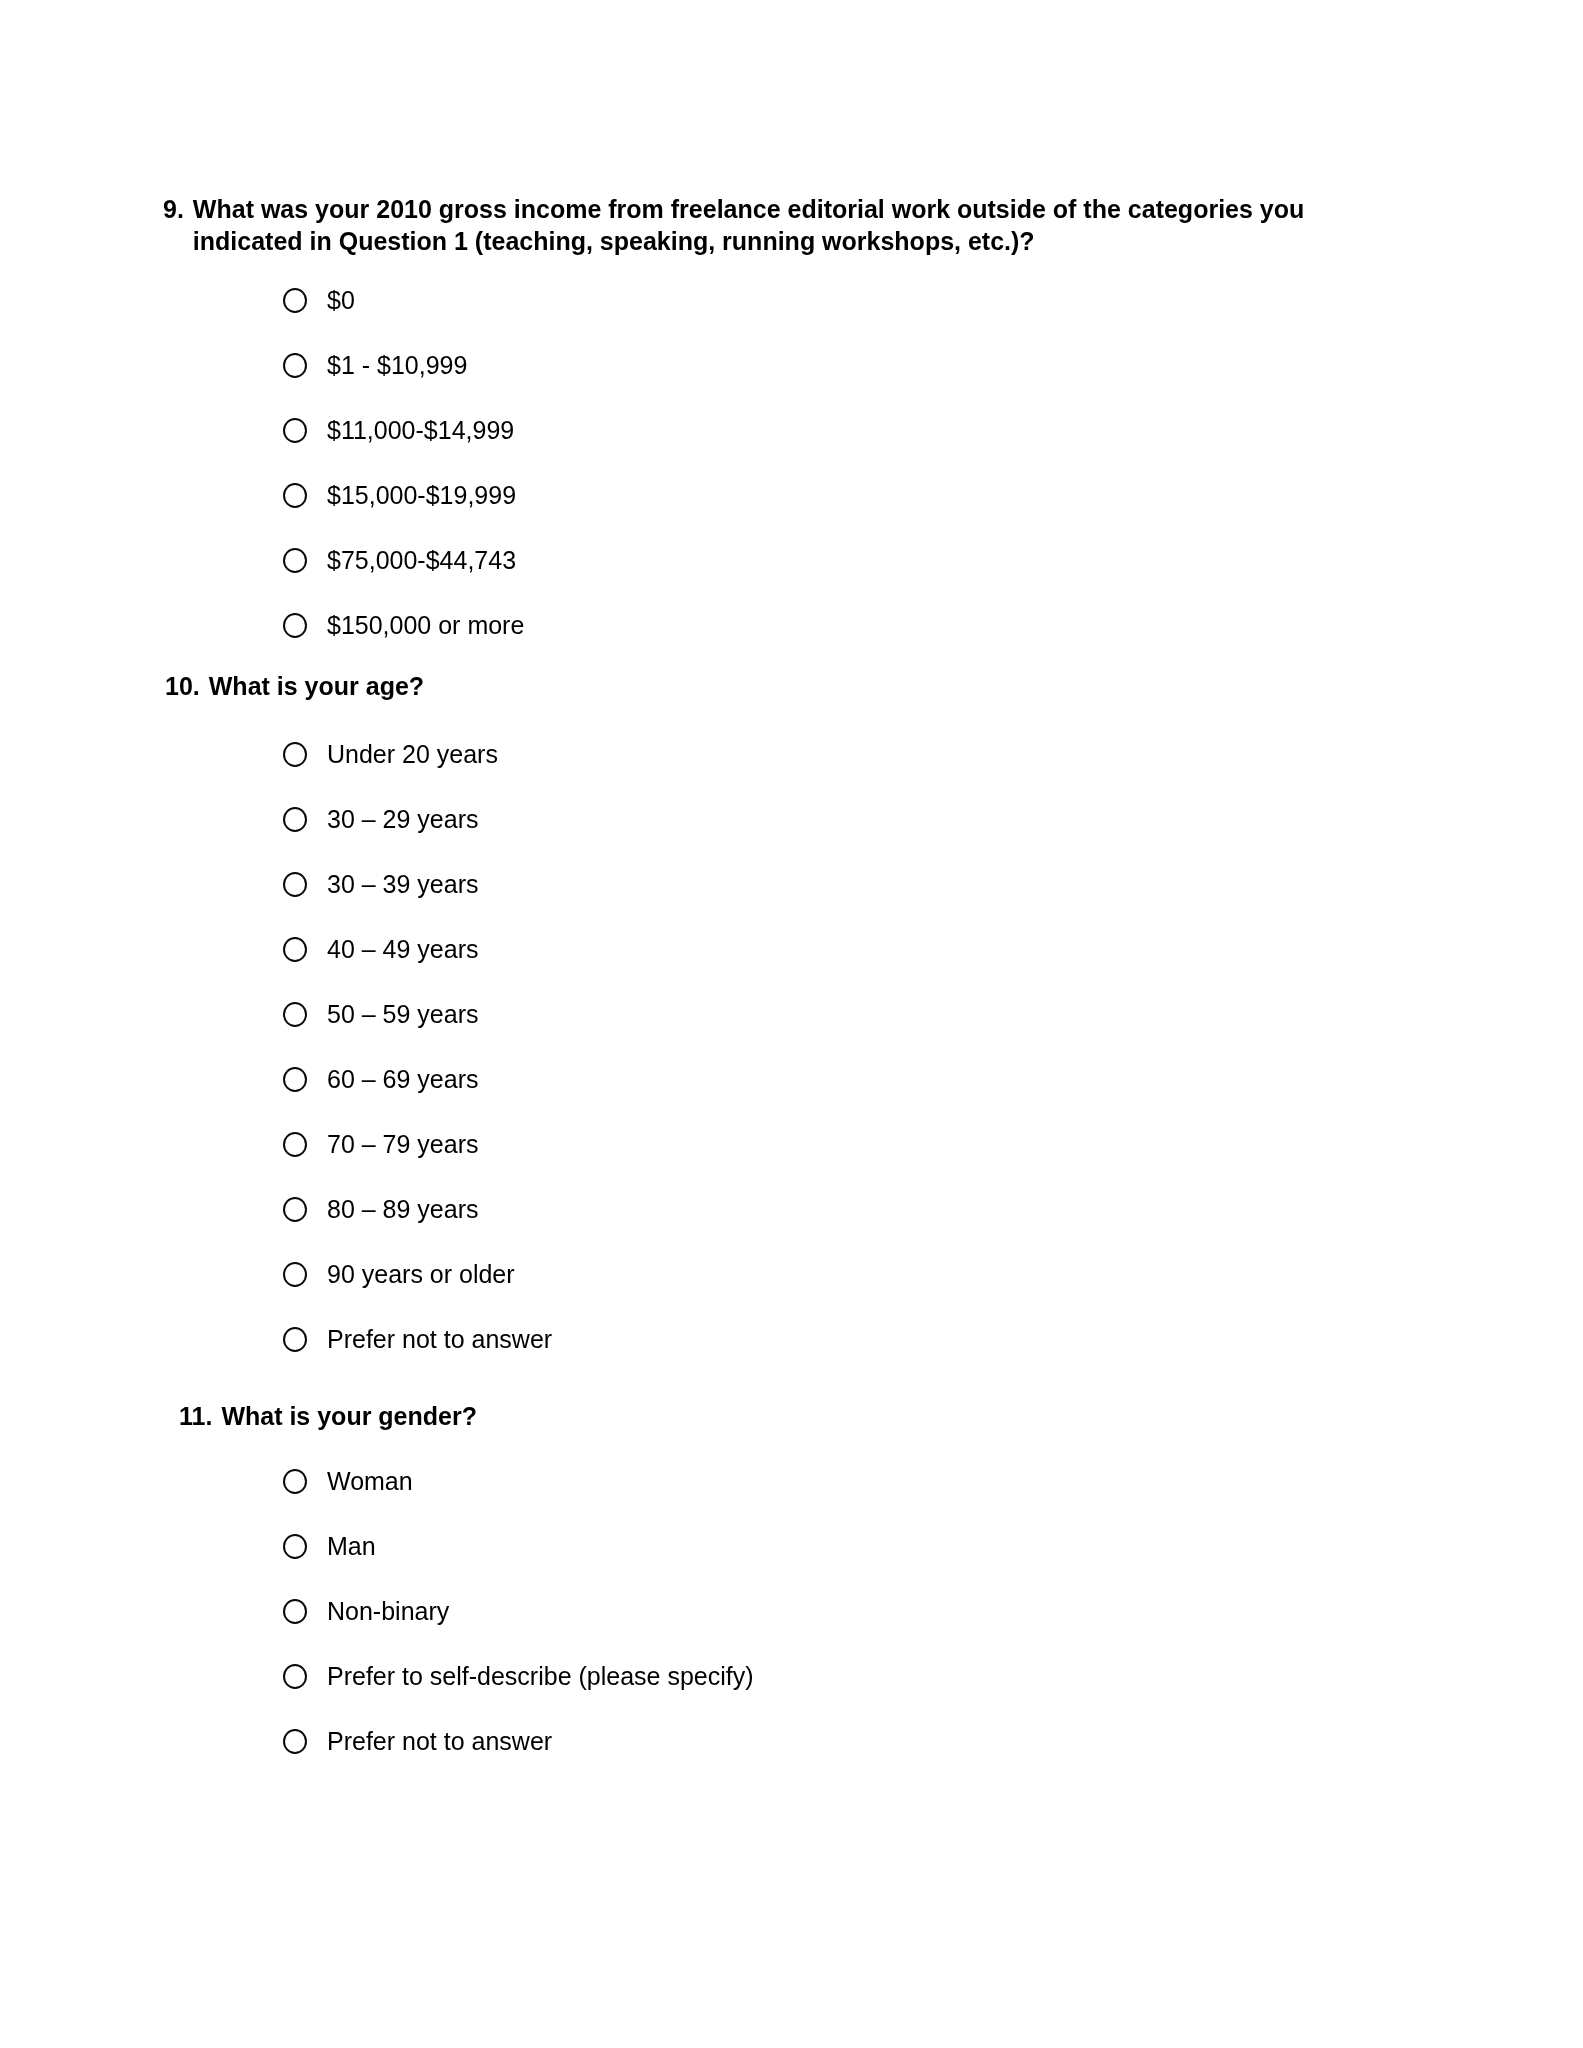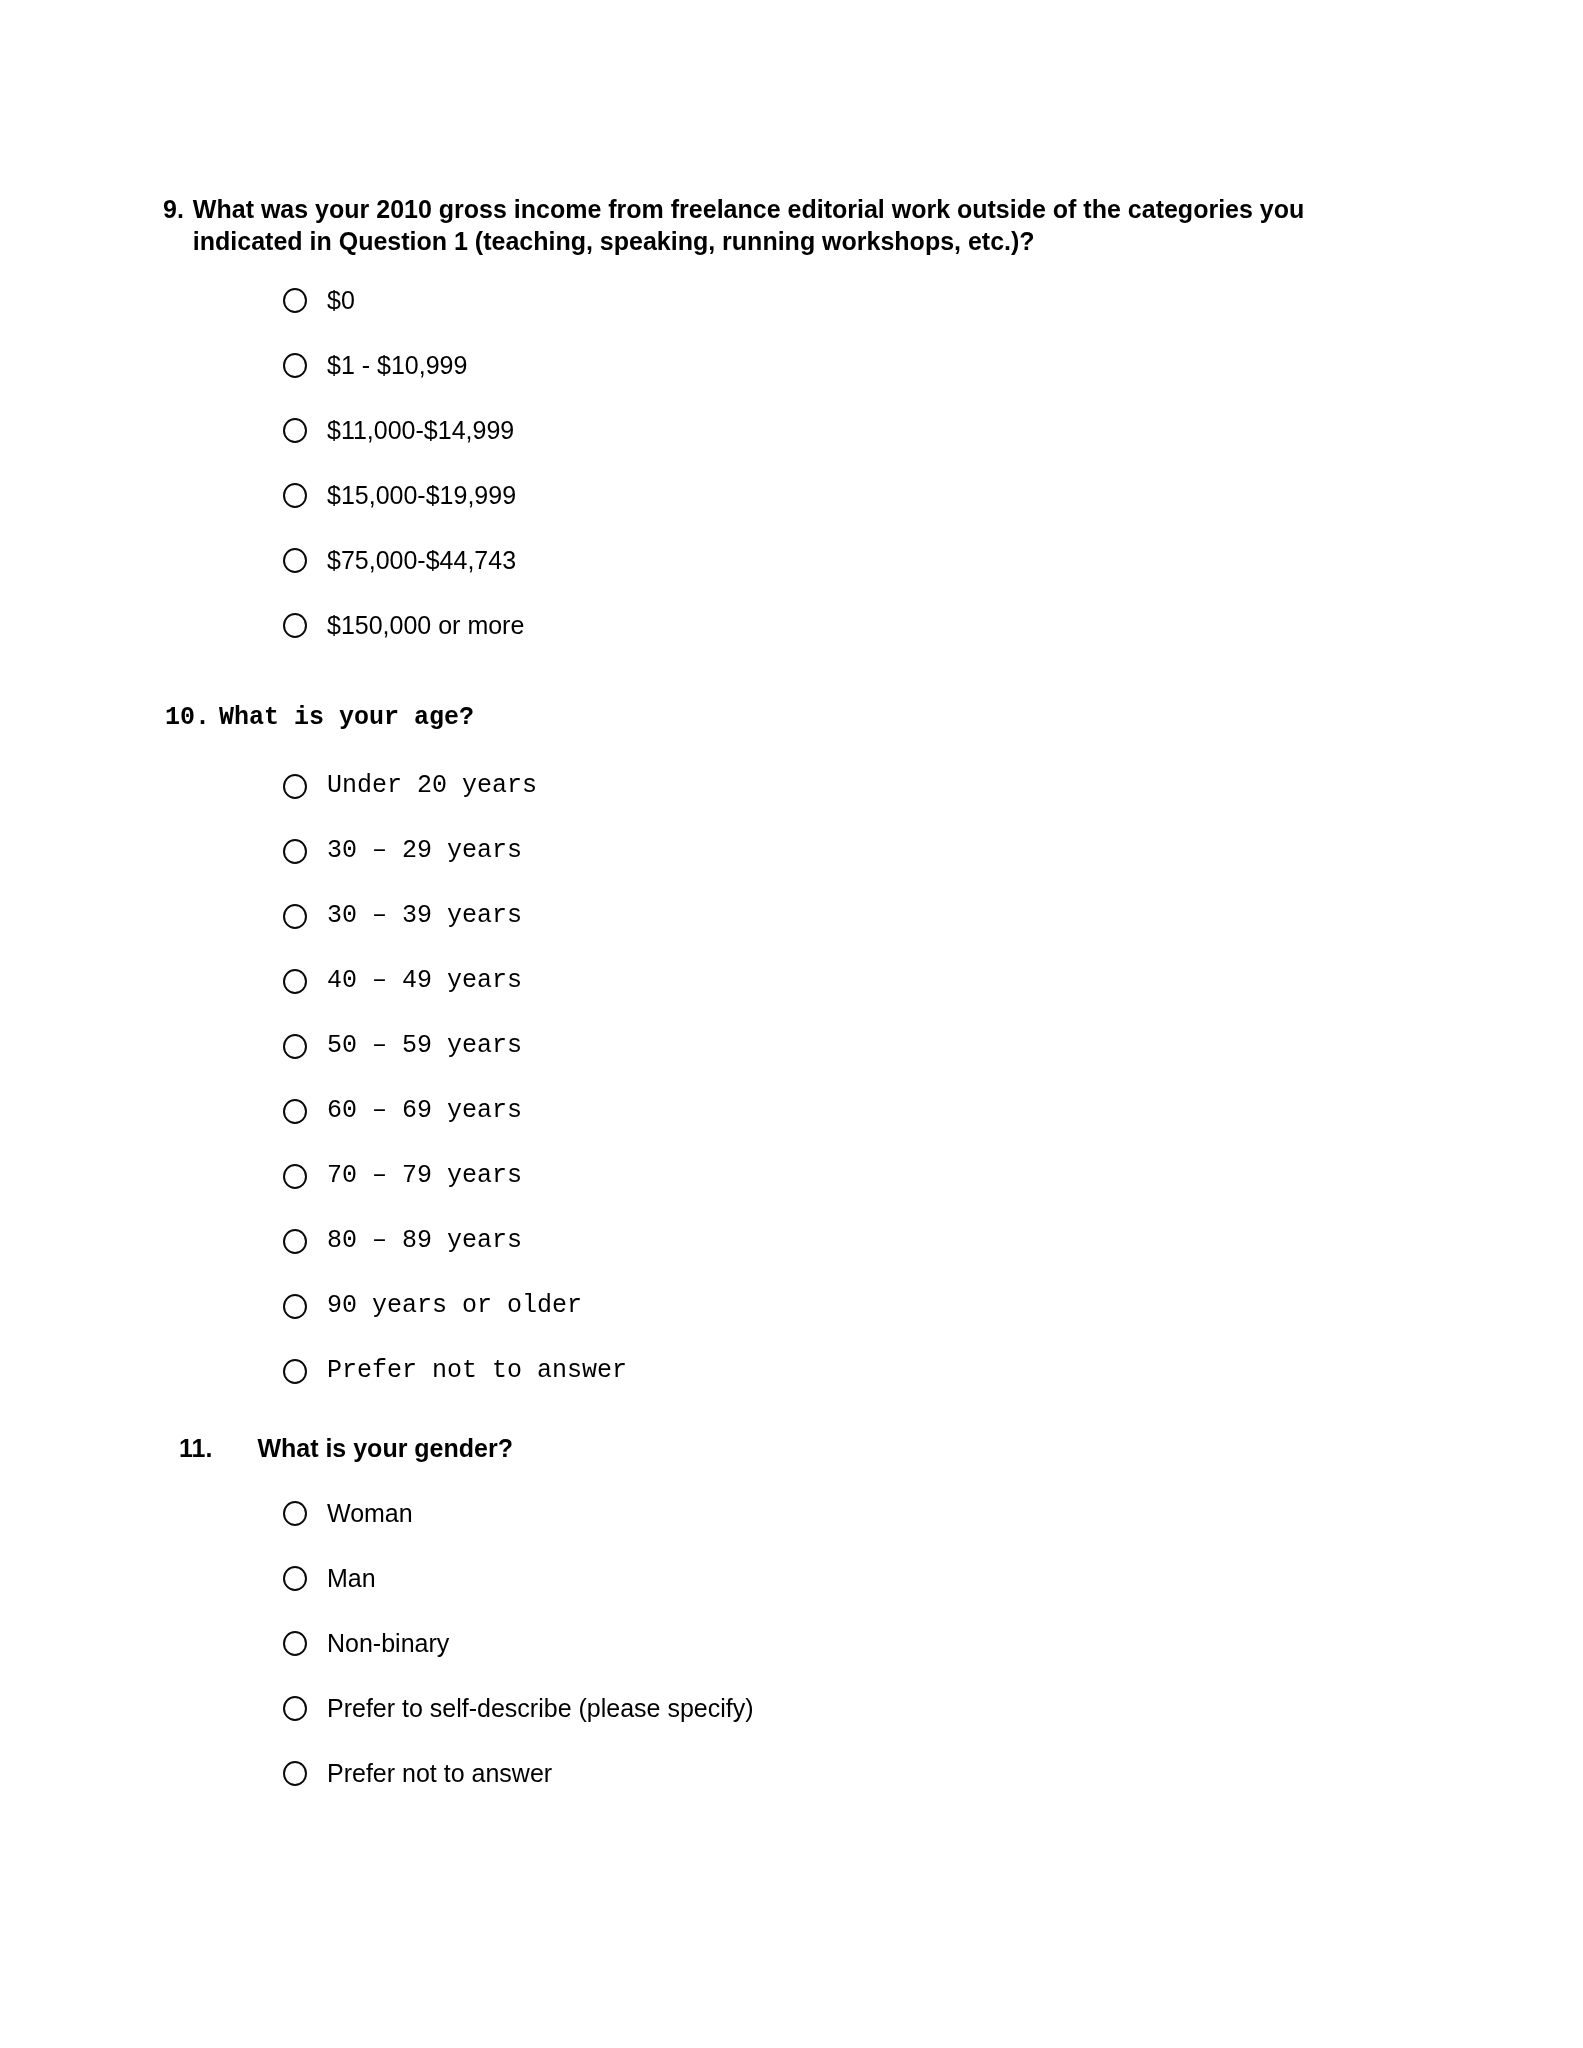--- a/index.html
+++ b/index.html
@@ -30,24 +30,24 @@
     flex: 0 0 auto;
     margin-right: 9px;
     white-space: nowrap;
   }
   .q-text {
     max-width: 1220px;
   }
   
   .q9  .q-heading { margin-left: 163px; }
   .q10 .q-heading { margin-left: 165px; }
-  .q11 .q-heading { margin-left: 179px; gap: 36px; }
+  .q11 .q-heading { margin-left: 179px; }
 
   .q9  { padding-top: 193px; }
-  .q10 { margin-top: 64px; font-family: Liberation Mono, monospace; }
+  .q10 { margin-top: 32px; }
   .q11 { margin-top: 48px; }
 
   .options {
     margin-left: 283px;
     padding: 0;
   }
   .q9  .options { margin-top: 30px; }
   .q10 .options { margin-top: 39px; }
   .q11 .options { margin-top: 36px; }
 

